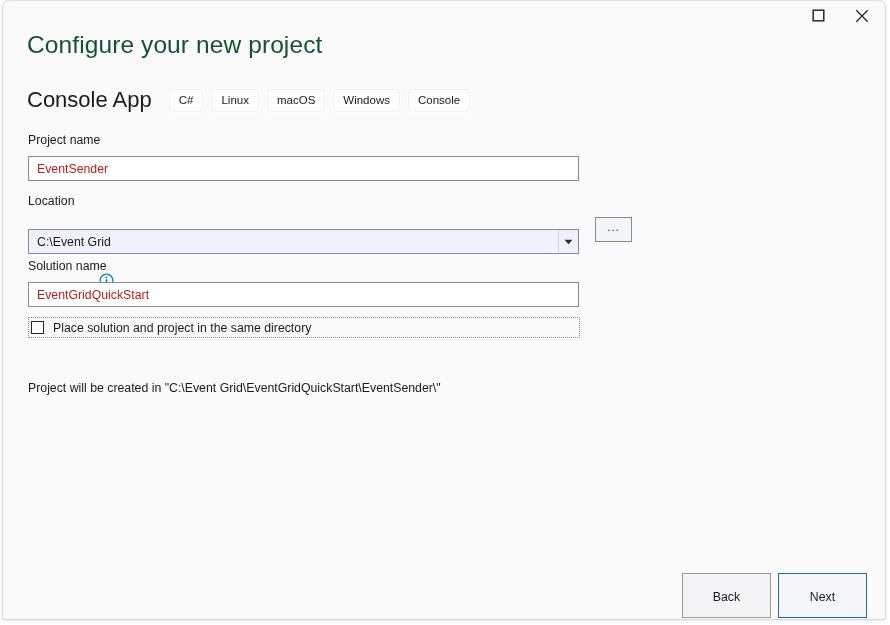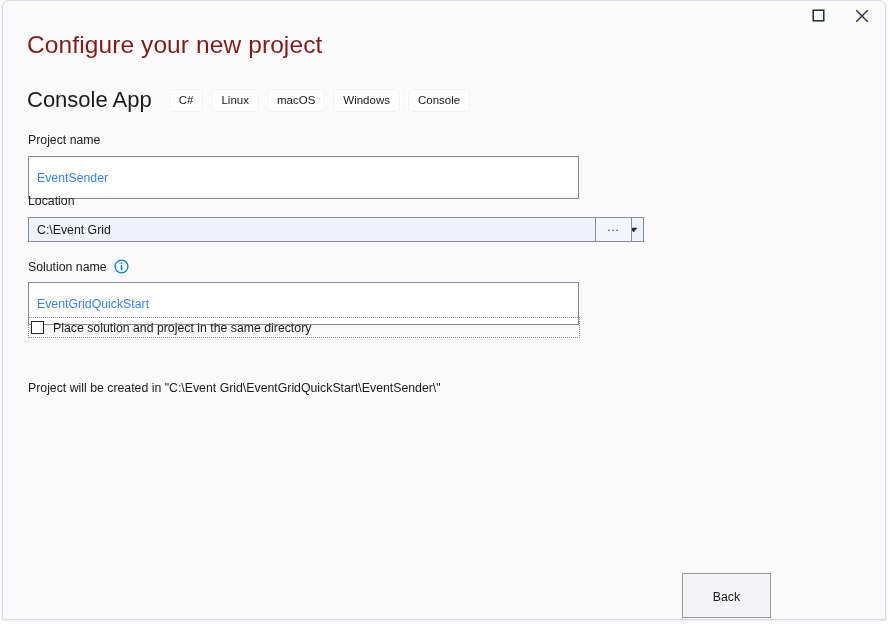--- a/index.html
+++ b/index.html
@@ -51,21 +51,21 @@
   #btn-maximize { right: 45px; }
   #btn-close    { right: 1px; }
 
   
   #page-title {
     position: absolute;
     left: 24px;
     top: 30px;
     font-size: 24.5px;
     font-weight: 400;
-    color: #7f1d1d;
+    color: #14532d;
     letter-spacing: 0.1px;
     white-space: nowrap;
   }
 
   #template-row {
     position: absolute;
     left: 24px;
     top: 85px;
     height: 28px;
     display: flex;
@@ -99,42 +99,42 @@
     position: absolute;
     left: 25px;
     font-size: 12.3px;
     color: #1b1b1b;
     white-space: nowrap;
   }
   .text-input {
     position: absolute;
     left: 25px;
     width: 551px;
-    height: 43px;
+    height: 25px;
     box-sizing: border-box;
     background: #ffffff;
     border: 1px solid #8a8a9a;
     font-family: "Liberation Sans", sans-serif;
     font-size: 12.3px;
-    color: #3b82f6;
+    color: #b91c1c;
     padding: 0 0 0 8px;
     outline: none;
   }
 
   
   #label-project-name { top: 132px; }
   #input-project-name { top: 155px; }
 
   
   #label-location { top: 193px; }
   #combo-location {
     position: absolute;
     left: 25px;
-    top: 216px;
-    width: 616px;
+    top: 228px;
+    width: 551px;
     height: 25px;
     box-sizing: border-box;
     background: #eff2fb;
     border: 1px solid #8a8a9a;
     display: flex;
     align-items: center;
   }
   #combo-location-value {
     flex: 1 1 auto;
     padding-left: 8px;
@@ -170,20 +170,21 @@
     cursor: default;
   }
 
   
   #label-solution-row {
     position: absolute;
     left: 25px;
     top: 258px;
     display: flex;
     align-items: flex-end;
+    flex-direction: column;
   }
   #label-solution-name {
     font-size: 12.3px;
     color: #1b1b1b;
     white-space: nowrap;
     margin-right: 7px;
   }
   #info-icon { display: block; }
   #input-solution-name { top: 281px; }
 
@@ -311,14 +312,15 @@
   <input class="text-input" id="input-solution-name" type="text" value="EventGridQuickStart" style="">
 
   <div id="checkbox-row">
     <div id="checkbox-box"></div>
     <div id="checkbox-label">Place solution and project in the same directory</div>
   </div>
 
   <div id="path-note">Project will be created in "C:\Event Grid\EventGridQuickStart\EventSender\"</div>
 
   <button class="footer-btn" id="btn-back">Back</button>
+  <button class="footer-btn" id="btn-next">Next</button>
 
 </div>
 
 </body></html>

